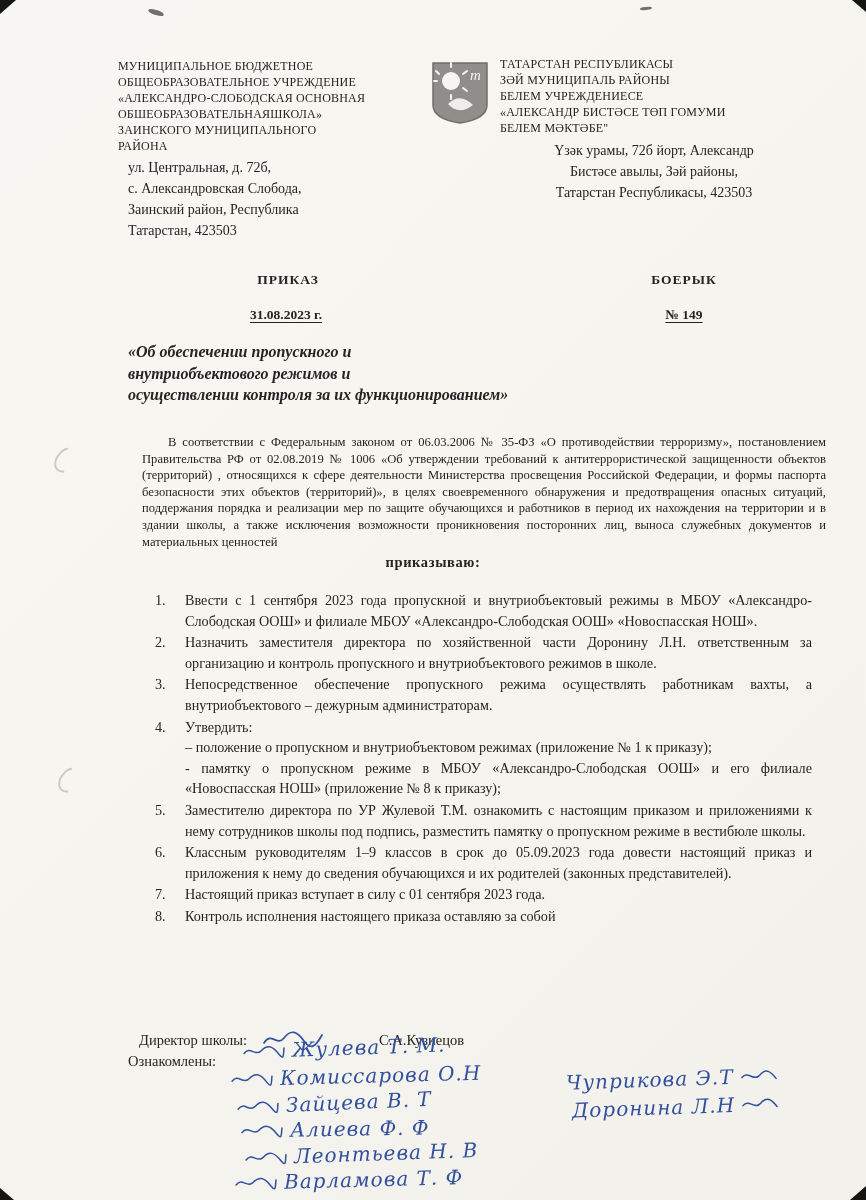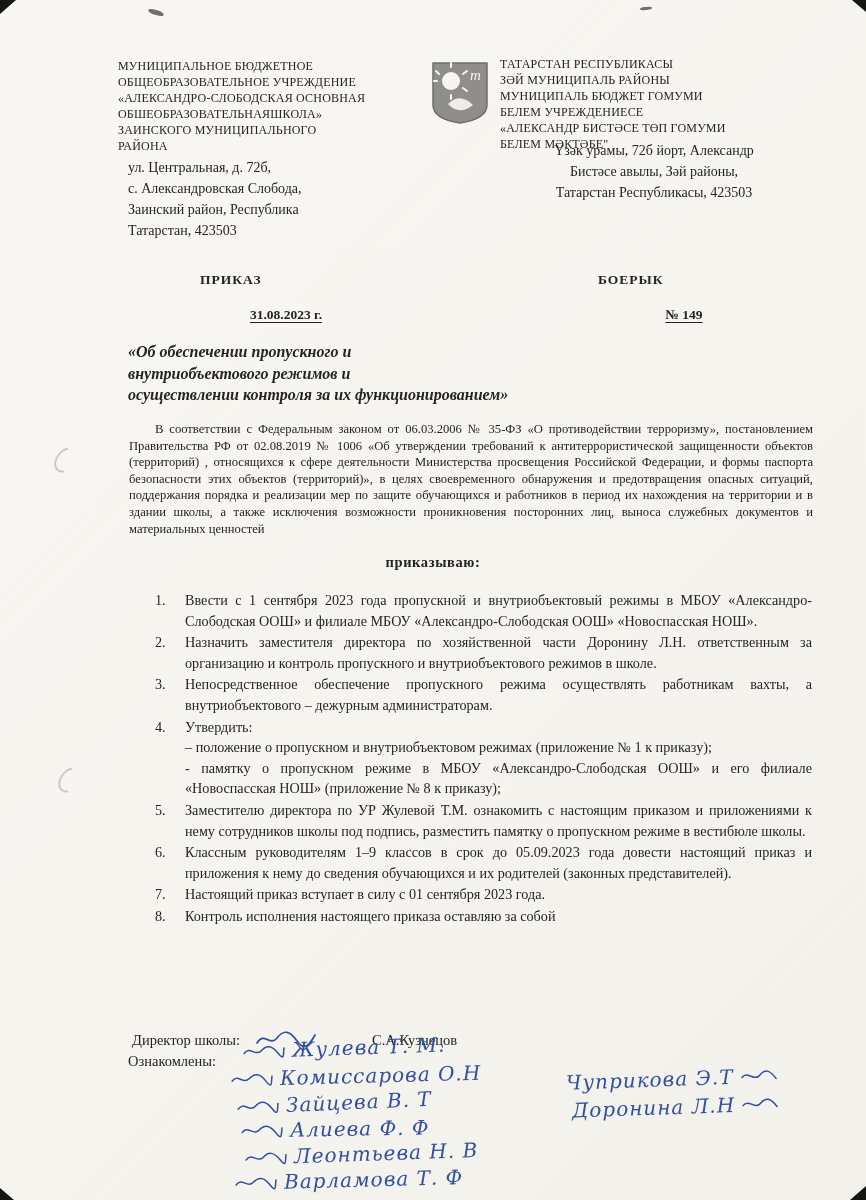--- a/index.html
+++ b/index.html
@@ -27,47 +27,47 @@
   .org { position:absolute; text-align:left; font-size:12px; line-height:16px; letter-spacing:.2px; }
   .org.left  { left:118px; top:58px; width:308px; }
   .org.right { left:500px; top:56px; width:314px; }
   .logo { position:absolute; left:430px; top:60px; width:60px; height:66px; }
 
   .addr { font-size:14px; line-height:21px; }
   .addr.left  { position:absolute; left:128px; top:157px; width:250px; text-align:left; }
   .addr.right { position:absolute; left:505px; top:140px; width:298px; text-align:center; }
 
   
-  .hlabel { position:absolute; font-weight:bold; font-size:13.5px; letter-spacing:1px; }
+  .hlabel { position:absolute; font-weight:bold; font-size:13.5px; letter-spacing:1px; text-align:center; }
   .hlabel.ru  { left:200px; top:272px; width:176px; }
   .hlabel.tat { left:598px; top:272px; width:172px; }
   .hnum { position:absolute; font-weight:bold; font-size:13.5px; text-align:center; }
   .hnum.date { left:198px; top:307px; width:176px; }
   .hnum.no   { left:598px; top:307px; width:172px; }
   .hnum span { text-decoration:underline; text-underline-offset:3px; }
 
   .title { position:absolute; left:128px; top:341px; width:500px;
            font-weight:bold; font-style:italic; font-size:16px; line-height:21.5px; }
 
   .preamble { position:absolute; left:128px; top:420px; width:684px;
-              font-size:12.6px; line-height:16.6px; text-align:justify; text-indent:26px; margin:1px; }
+              font-size:12.6px; line-height:16.6px; text-align:justify; text-indent:26px; margin:14px; }
 
   .decree { position:absolute; left:0; top:554px; width:866px; text-align:center;
             font-weight:bold; font-size:14.5px; letter-spacing:.6px; }
 
   
   .items { position:absolute; left:152px; top:590px; width:660px;
            font-size:14.2px; line-height:20.6px; list-style:none; margin:0; padding:0; }
   .items li { position:relative; padding-left:33px; text-align:justify; margin:0 0 1px 0; }
   .items .num { position:absolute; left:3px; top:0; text-align:left; }
   .items .sub div { text-align:justify; }
 
   
   .sig-label { position:absolute; font-size:14.5px; }
-  .director-row { position:absolute; left:132px; top:1029px; display:flex; align-items:flex-end; gap:14px; font-size:14.5px; }
+  .director-row { position:absolute; left:139px; top:1029px; display:flex; align-items:flex-end; gap:14px; font-size:14.5px; }
   .director-row .dname { margin-left:40px; }
   .hw { position:absolute; font-family:"DejaVu Serif", serif; font-style:italic;
         color:#33509e; white-space:nowrap; display:flex; align-items:center; gap:6px; }
   .hw .hw-name { font-size:20px; letter-spacing:1px; }
   .squig { flex:0 0 auto; }
 </style>
 </head>
 <body>
 
 <div class="page">
@@ -104,21 +104,20 @@
         <line x1="33" y1="28" x2="37" y2="31"></line>
       </g>
       <text x="40" y="20" font-size="15" fill="#f6f5f1" font-family="serif" font-style="italic">m</text>
       <path d="M18 44 q12 -12 25 1 q-14 11 -25 -1" fill="#f6f5f1" opacity="0.92"></path>
     </svg>
   </div>
 
   <div class="org right">
     <div>ТАТАРСТАН РЕСПУБЛИКАСЫ</div>
     <div>ЗӘЙ МУНИЦИПАЛЬ РАЙОНЫ</div>
-    <div>МУНИЦИПАЛЬ БЮДЖЕТ ГОМУМИ</div>
     <div>БЕЛЕМ УЧРЕЖДЕНИЕСЕ</div>
     <div>«АЛЕКСАНДР БИСТӘСЕ ТӨП ГОМУМИ</div>
     <div>БЕЛЕМ МӘКТӘБЕ"</div>
   </div>
 
   <div class="addr left">
     <div>ул. Центральная, д. 72б,</div>
     <div>с. Александровская Слобода,</div>
     <div>Заинский район, Республика</div>
     <div>Татарстан, 423503</div>

